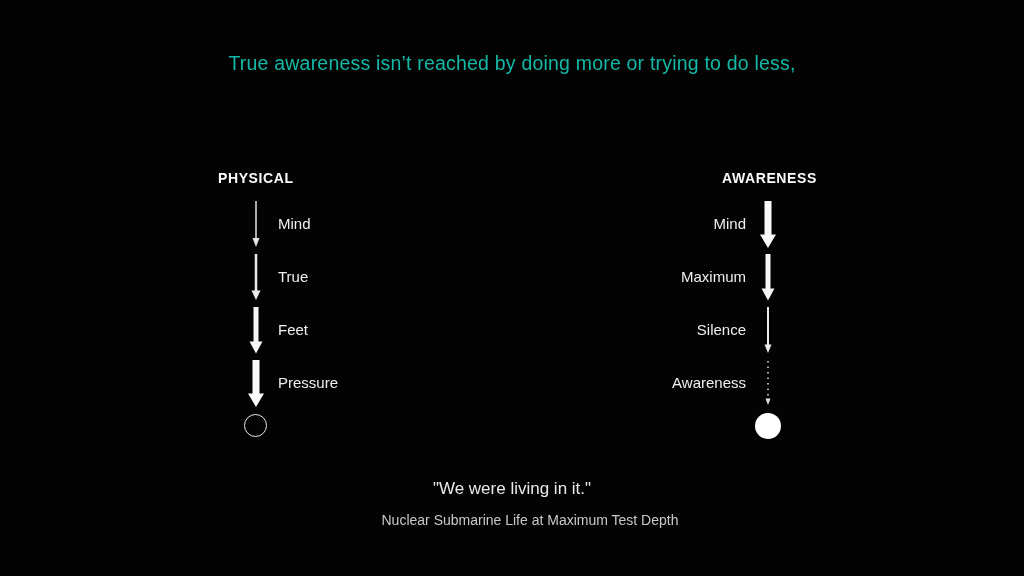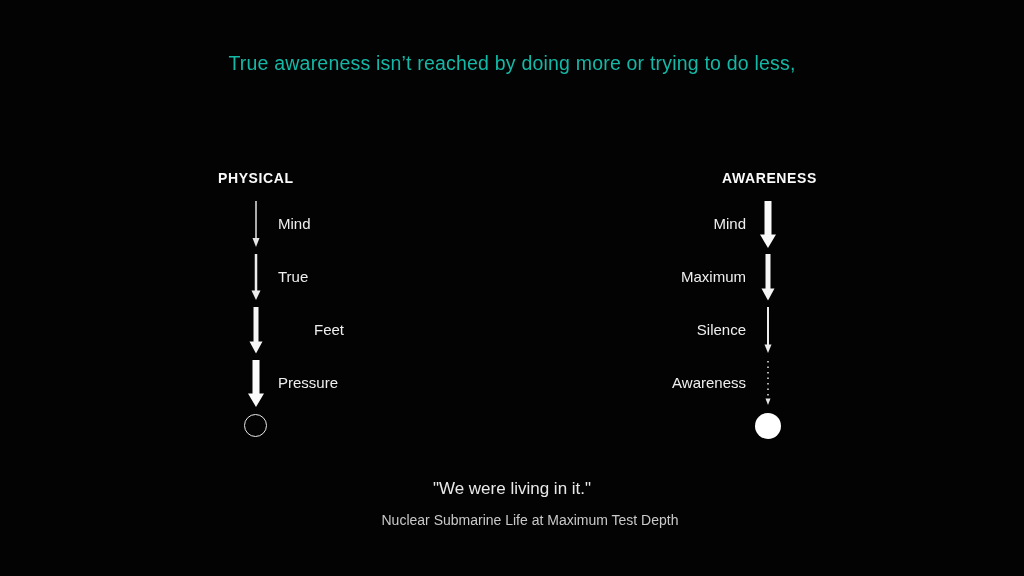--- a/index.html
+++ b/index.html
@@ -53,21 +53,21 @@
     height: 20px;
     line-height: 20px;
     color: #efefef;
     font-size: 15px;
     font-weight: 400;
   }
   .step-label.lcol { left: 278px; text-align: left; }
   .step-label.rcol { right: 278px; text-align: center; }
   .lr1 { top: 214px; }
   .lr2 { top: 267px; }
-  .lr3 { top: 320px; margin-left: 36px; }
+  .lr3 { top: 320px; }
   .lr4 { top: 373px; }
   .terminal-hollow {
     position: absolute;
     left: 244px;
     top: 414px;
     width: 21px;
     height: 21px;
     border: 1.5px solid #e9e9e9;
     border-radius: 50%;
     background: transparent;

